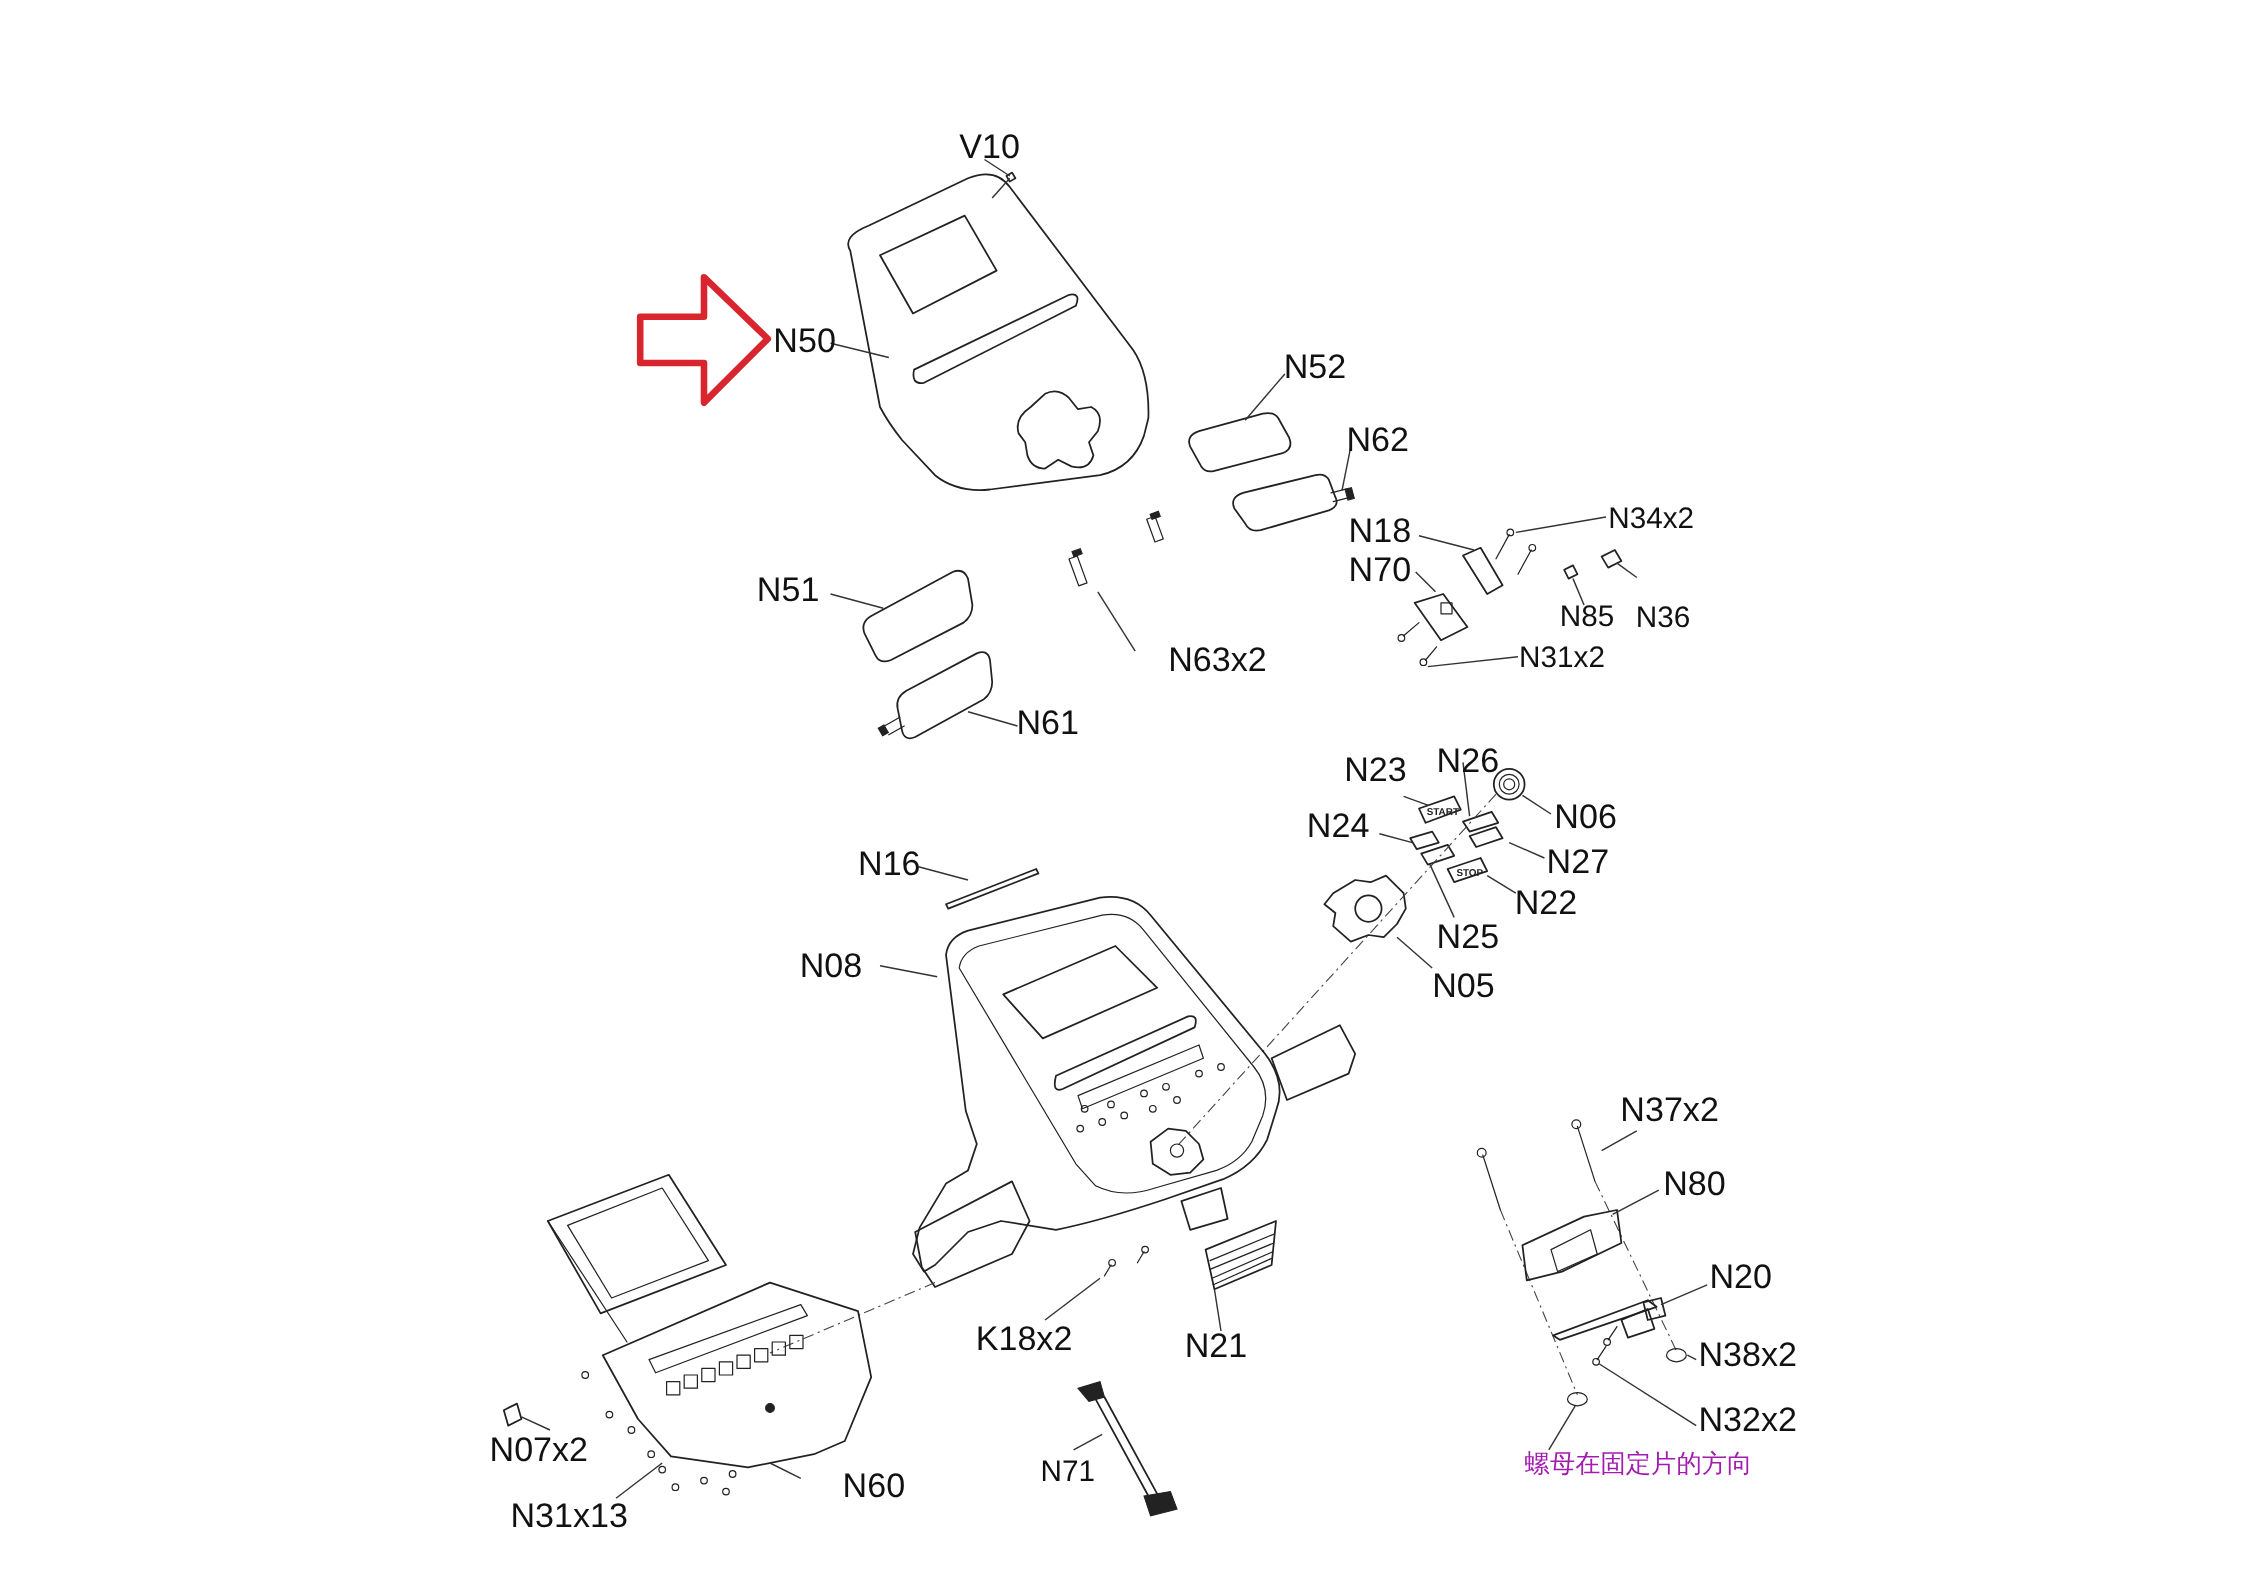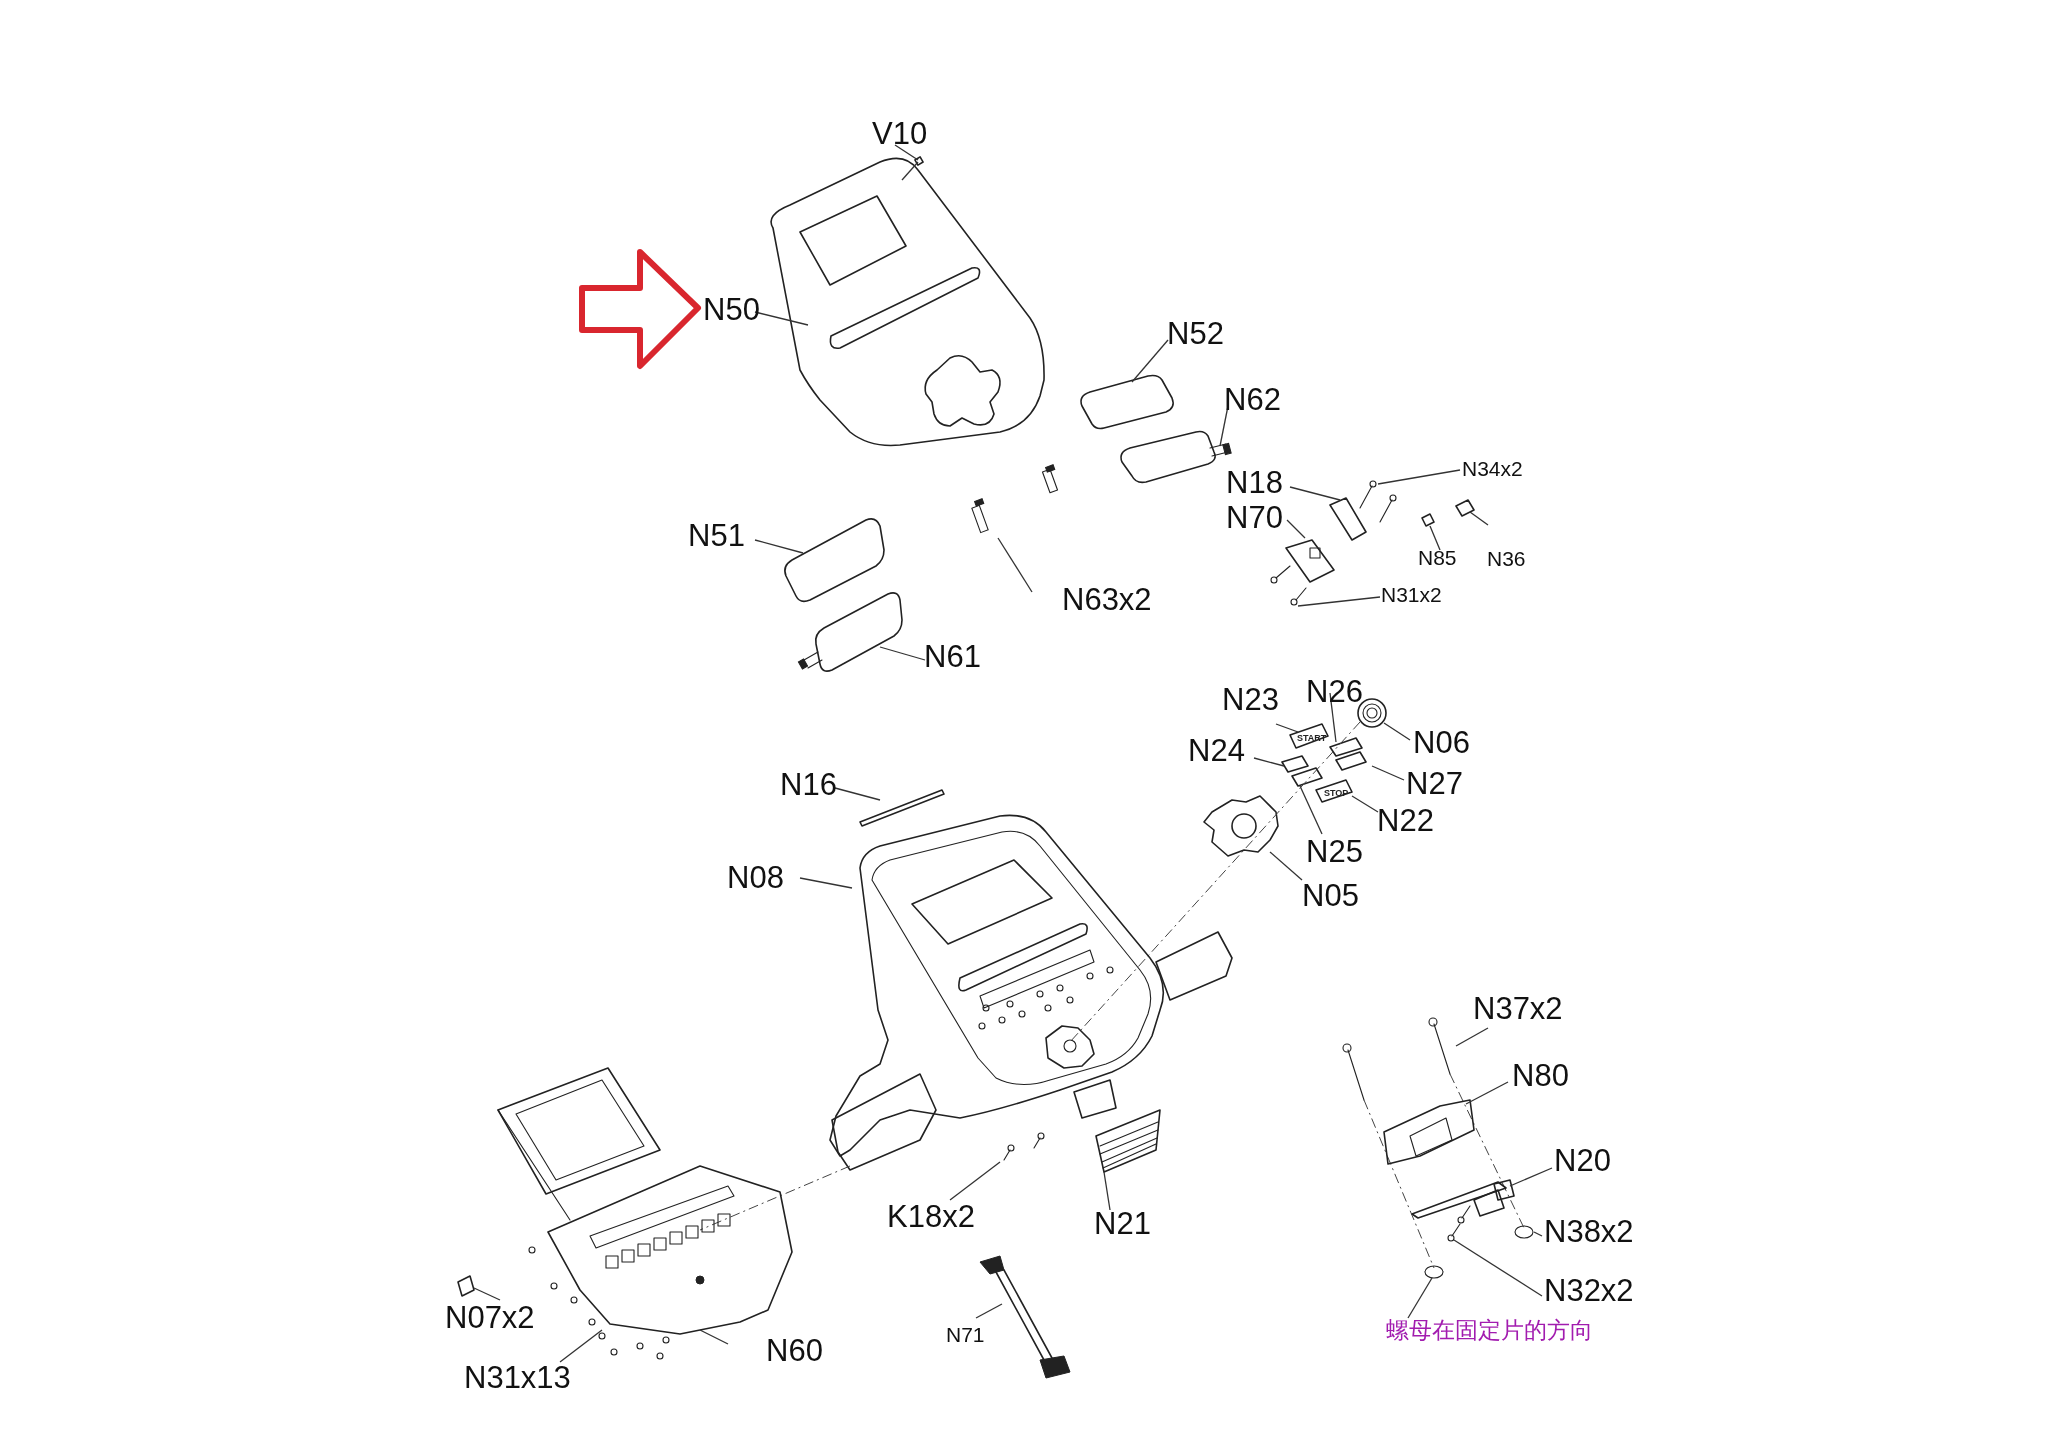--- a/index.html
+++ b/index.html
@@ -1,19 +1,19 @@
 <!DOCTYPE html>
 <html><head>
 <meta charset="utf-8">
 <style>
   html, body { margin:0; padding:0; background:#ffffff; }
   #canvas { position:relative; width:2048px; height:1448px; overflow:hidden; background:#ffffff; }
   #drawing { position:absolute; left:0; top:0; }
   .lbl { position:absolute; font-family:"Liberation Sans", sans-serif; font-size:31px; color:#111; line-height:1; white-space:nowrap; }
-  .lbl.sm { font-size:21px; }
+  .lbl.sm { font-size:27px; }
   .caption { position:absolute; font-family:"DejaVu Sans", sans-serif; font-size:23px; color:#a21caf; white-space:nowrap; }
   .part { fill:none; stroke:#222; stroke-width:1.6; stroke-linejoin:round; stroke-linecap:round; }
   .part.thin { stroke-width:1.1; }
   .leader { stroke:#333; stroke-width:1.3; fill:none; }
   .dash { stroke:#444; stroke-width:1; stroke-dasharray:10 4 2 4; fill:none; }
   .dark { fill:#222; stroke:#222; }
   .keytxt { font-family:"Liberation Sans", sans-serif; font-size:9px; font-weight:bold; fill:#222; }
 </style>
 </head>
 <body>
@@ -263,20 +263,20 @@
   <div class="lbl" style="left:1306px; top:836px;">N25</div>
   <div class="lbl" style="left:1302px; top:880px;">N05</div>
   <div class="lbl" style="left:780px; top:769px;">N16</div>
   <div class="lbl" style="left:727px; top:862px;">N08</div>
   <div class="lbl" style="left:1473px; top:993px;">N37x2</div>
   <div class="lbl" style="left:1512px; top:1060px;">N80</div>
   <div class="lbl" style="left:1554px; top:1145px;">N20</div>
   <div class="lbl" style="left:1544px; top:1216px;">N38x2</div>
   <div class="lbl" style="left:1544px; top:1275px;">N32x2</div>
   <div class="lbl" style="left:887px; top:1201px;">K18x2</div>
-  <div class="lbl" style="left:1077px; top:1208px;margin-left:17px;">N21</div>
+  <div class="lbl" style="left:1077px; top:1208px;">N21</div>
   <div class="lbl sm" style="left:946px; top:1324px;">N71</div>
   <div class="lbl" style="left:445px; top:1302px;">N07x2</div>
   <div class="lbl" style="left:730px; top:1335px;margin-left:36px;">N60</div>
   <div class="lbl" style="left:464px; top:1362px;">N31x13</div>
 
   <div class="caption" style="left:1386px; top:1315px;">螺母在固定片的方向</div>
 </div>
 
 </body></html>

